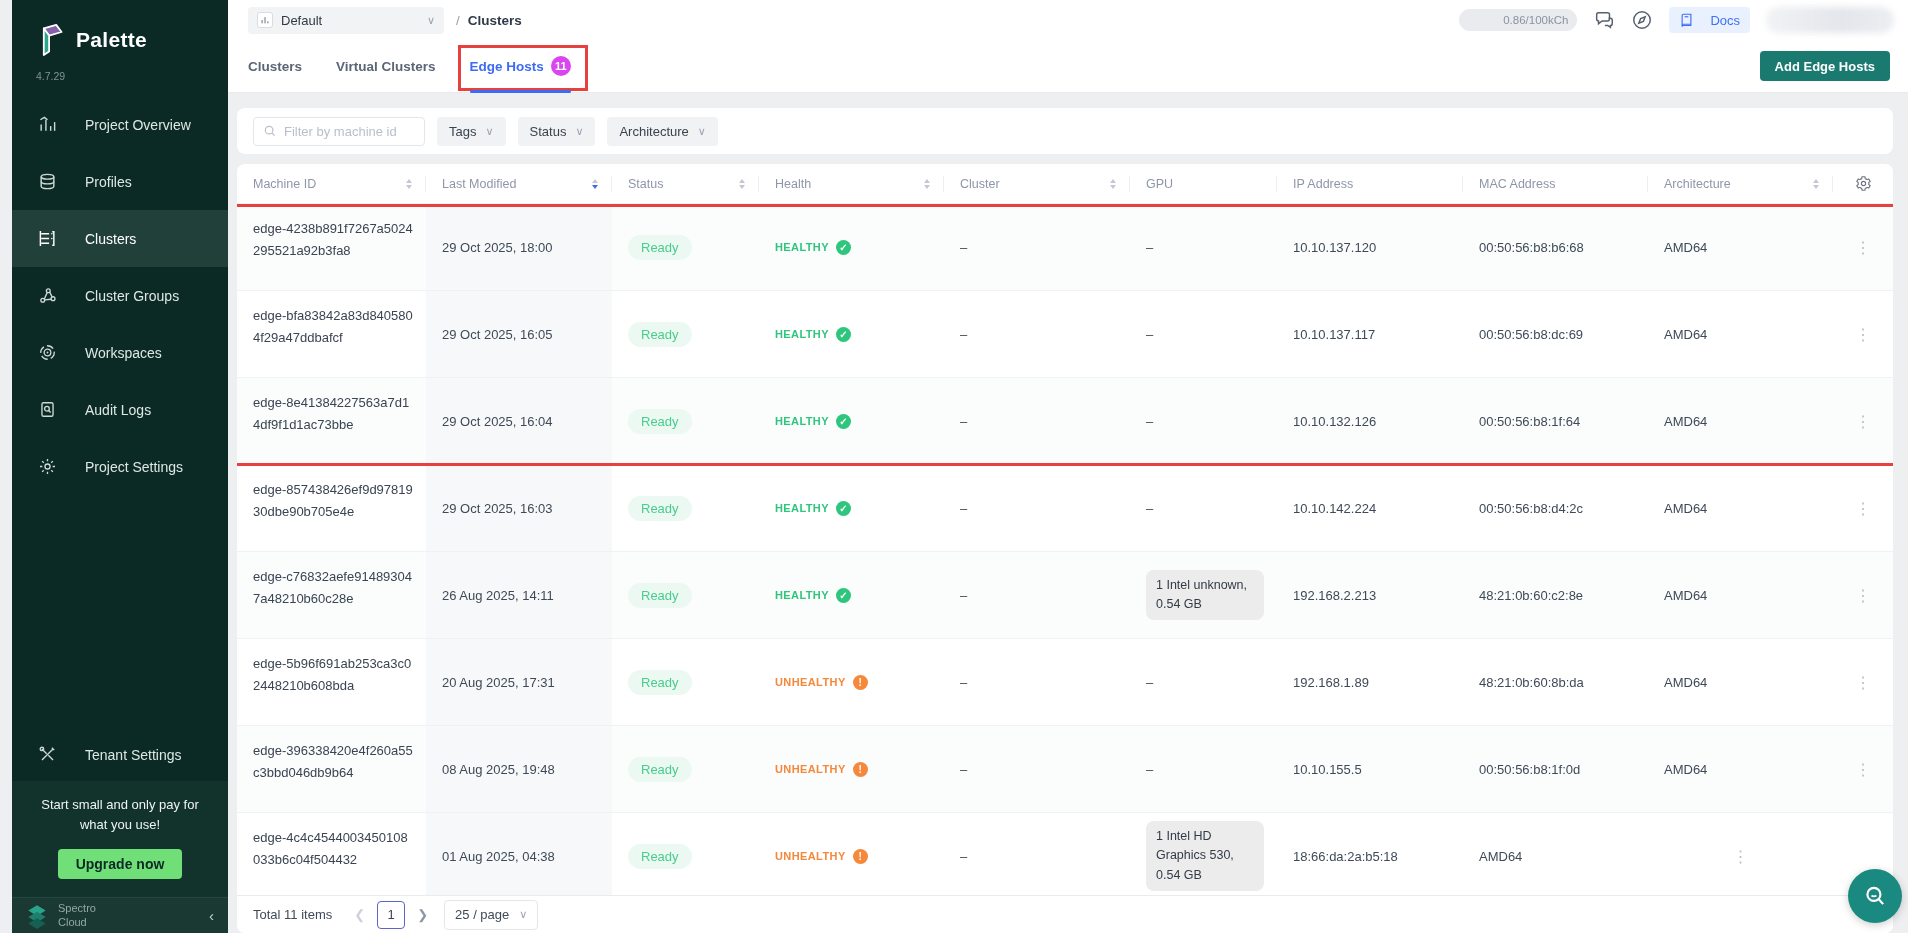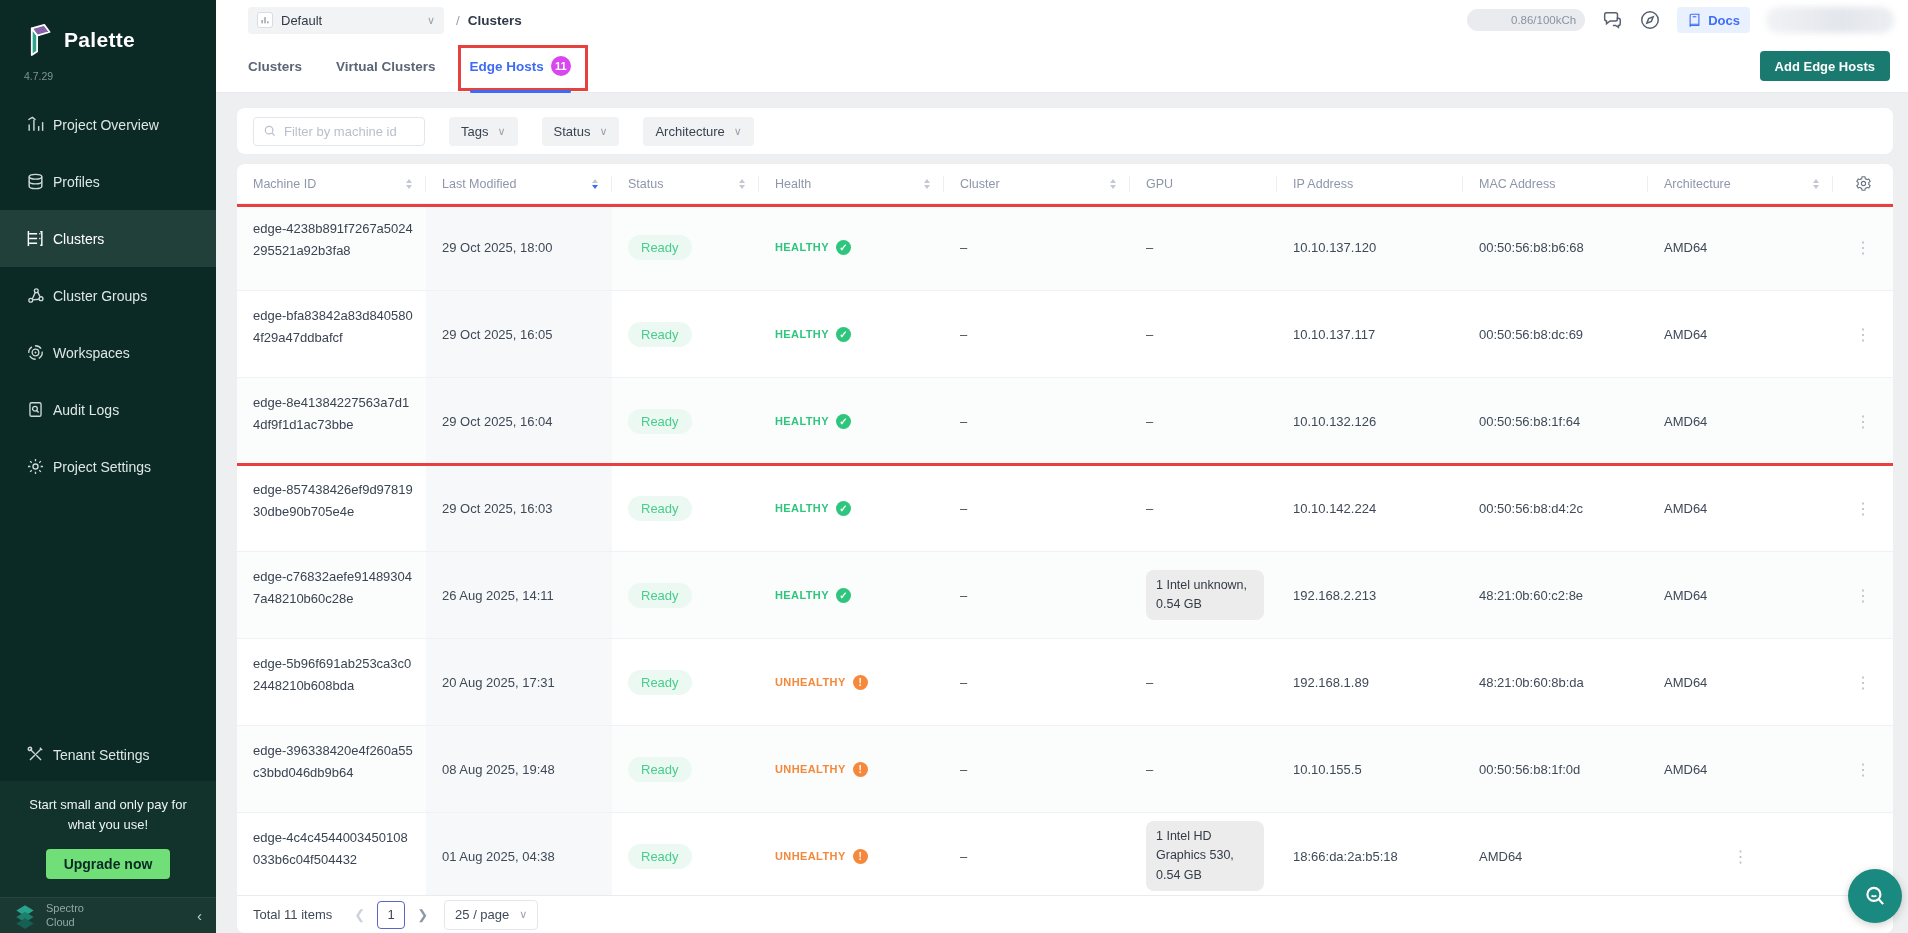--- a/index.html
+++ b/index.html
@@ -1,26 +1,26 @@
 <!DOCTYPE html>
 <html><head>
 <meta charset="utf-8">
 <style>
   * { margin:0; padding:0; box-sizing:border-box; }
   html,body { width:1908px; height:933px; overflow:hidden; }
   body { font-family:"Liberation Sans", sans-serif; background:#edeff1; color:#3f4a58; position:relative; }
   svg { display:block; }
 
   
-  .sidebar { position:absolute; left:0; top:0; bottom:0; width:216px; background:#0c2a25; display:flex; flex-direction:column; z-index:20; }
+  .sidebar { position:absolute; left:12px; top:0; bottom:0; width:216px; background:#0c2a25; display:flex; flex-direction:column; z-index:20; }
   .logo-row { display:flex; align-items:center; gap:10px; padding:22px 0 4px 22px; }
   .logo-text { color:#fff; font-size:21px; font-weight:700; letter-spacing:.3px; }
   .version { color:#7f948f; font-size:10.5px; padding:8px 0 14px 24px; }
   .nav { display:flex; flex-direction:column; }
-  .nav-item { display:flex; align-items:center; gap:8px; height:57px; padding-left:26px; color:#dde7e4; font-size:14px; cursor:pointer; }
+  .nav-item { display:flex; align-items:center; gap:28px; height:57px; padding-left:26px; color:#dde7e4; font-size:14px; cursor:pointer; }
   .nav-item.active { background:#21403a; color:#fff; }
   .nav-item .ic { width:19px; height:19px; flex:0 0 19px; }
   .sidebar-spacer { flex:1; }
   .promo { background:#12322c; padding:14px 14px 18px; text-align:center; }
   .promo-text { color:#eef4f2; font-size:13px; line-height:1.55; width:168px; margin:0 auto 14px; }
   .upgrade-btn { display:inline-block; background:#70df78; color:#0c2a25; font-size:14px; font-weight:600; border:none; border-radius:4px; padding:7px 18px; cursor:pointer; }
   .brand-bar { background:#1b3933; border-top:1px solid #27463f; height:36px; display:flex; align-items:center; padding:0 14px 0 12px; gap:8px; }
   .brand-name { color:#93a8a2; font-size:11px; line-height:1.25; width:52px; filter:blur(.4px); }
   .collapse { margin-left:auto; color:#c3d2ce; font-size:15px; cursor:pointer; }
 
@@ -30,33 +30,33 @@
   .proj-select { width:196px; height:27px; background:#f1f3f5; border-radius:4px; display:flex; align-items:center; gap:8px; padding:0 9px; cursor:pointer; }
   .proj-icon { width:16px; height:16px; background:#fff; border:1px solid #d9dde3; border-radius:3px; display:flex; align-items:center; justify-content:center; }
   .proj-label { font-size:13px; color:#2f3a47; flex:1; }
   .chev { color:#9aa3b0; font-size:11px; }
   .breadcrumb { display:flex; gap:8px; font-size:13.5px; }
   .bc-sep { color:#99a1b0; }
   .bc-cur { color:#2f3a47; font-weight:600; }
   .topbar-right { margin-left:auto; display:flex; align-items:center; gap:16px; }
   .usage-pill { width:118px; height:22px; background:#e9ebee; border-radius:11px; display:flex; align-items:center; justify-content:flex-end; padding-right:9px; font-size:11.5px; color:#8a93a3; }
   .top-ic { width:22px; height:22px; color:#57606e; cursor:pointer; }
-  .docs-btn { height:26px; background:#e9f0fe; border:none; border-radius:4px; display:flex; align-items:center; gap:6px; padding:0 10px; color:#3f6ff7; font-size:13px; font-weight:700; cursor:pointer; }
+  .docs-btn { height:26px; background:#e9f0fe; border:none; border-radius:4px; display:flex; align-items:center; gap:16px; padding:0 10px; color:#3f6ff7; font-size:13px; font-weight:400; cursor:pointer; }
   .user-blur { width:128px; height:26px; border-radius:13px; background:linear-gradient(90deg,#f1f2f5,#e3e6eb 60%,#eceef2); filter:blur(3px); }
 
   .tabsbar { height:53px; background:#fff; border-bottom:1px solid #e8eaee; display:flex; align-items:center; padding:0 18px 0 32px; }
   .tab { position:relative; height:53px; display:flex; align-items:center; gap:7px; margin-right:34px; font-size:13.5px; font-weight:600; color:#5b6575; cursor:pointer; }
   .tab.active { color:#3d6bf5; }
   .tab.active::after { content:""; position:absolute; left:0; right:0; bottom:0; height:3px; background:#3d6bf5; border-radius:2px; }
   .tab-badge { width:20px; height:20px; border-radius:50%; background:#d946ef; color:#fff; font-size:11px; font-weight:700; display:flex; align-items:center; justify-content:center; }
   .tab-annotation { position:absolute; left:-12px; right:-17px; top:5px; bottom:2px; border:3px solid #e6413e; pointer-events:none; }
   .add-btn { margin-left:auto; height:30px; background:#1a7a70; color:#fff; border:none; border-radius:4px; font-size:13px; font-weight:600; padding:0 15px; cursor:pointer; }
 
   .content { flex:1; padding:15px 15px 0 21px; display:flex; flex-direction:column; overflow:hidden; }
-  .filter-card { background:#fff; border-radius:8px; height:46px; flex:0 0 46px; display:flex; align-items:center; gap:24px; padding:0 16px; margin-bottom:10px; }
+  .filter-card { background:#fff; border-radius:8px; height:46px; flex:0 0 46px; display:flex; align-items:center; gap:12px; padding:0 16px; margin-bottom:10px; }
   .search-box { width:172px; height:29px; border:1px solid #e3e6ea; border-radius:4px; display:flex; align-items:center; gap:7px; padding:0 9px; background:#fff; }
   .search-box input { border:none; outline:none; width:100%; font-size:13px; color:#3f4a58; font-family:"Liberation Sans",sans-serif; }
   .search-box input::placeholder { color:#b9c0cb; }
   .drop-btn { height:29px; background:#f1f2f4; border:none; border-radius:4px; display:flex; align-items:center; gap:9px; padding:0 12px; font-size:13px; color:#39434f; cursor:pointer; font-family:"Liberation Sans",sans-serif; }
 
   .table-card { background:#fff; border-radius:8px; flex:1; position:relative; overflow:hidden; }
   .tgrid { display:grid; grid-template-columns:189px 186px 147px 185px 186px 147px 186px 185px 185px 1fr; }
   .thead { height:40px; border-bottom:1px solid #eef0f3; }
   .th { display:flex; align-items:center; justify-content:space-between; padding:0 14px 0 16px; font-size:12.5px; color:#8e96a8; position:relative; cursor:pointer; }
   .th:not(:last-child)::before { content:""; position:absolute; right:0; top:12px; height:16px; width:1px; background:#eceef1; }

